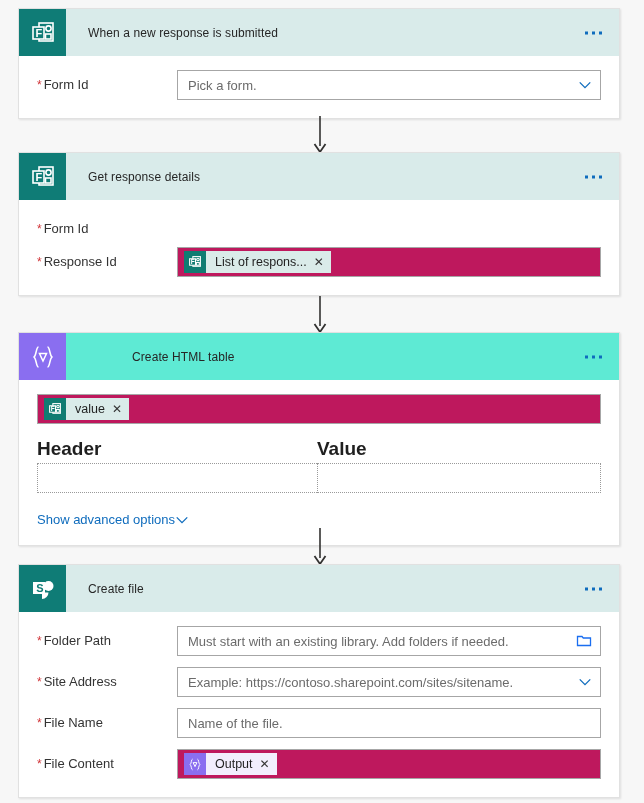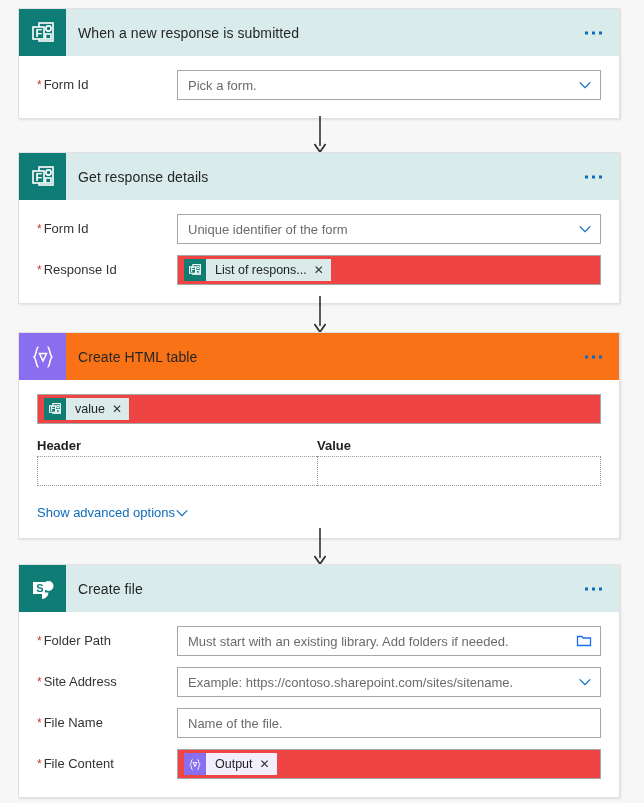--- a/index.html
+++ b/index.html
@@ -33,36 +33,36 @@
     box-shadow: 1px 1px 2px rgba(0,0,0,0.10);
   }
 
   .card-header {
     display: flex;
     align-items: center;
     height: 47px;
     position: relative;
   }
   .card-header.teal   { background: #d9ebea; }
-  .card-header.purple { background: #f97316; }
+  .card-header.purple { background: #5eead4; gap: 44px; }
 
   .card-icon {
     width: 47px;
     height: 47px;
     flex: 0 0 47px;
     display: flex;
     align-items: center;
     justify-content: center;
   }
   .card-icon.teal   { background: #0f7c76; }
   .card-icon.purple { background: #8a6ef0; }
 
   .card-title {
-    margin-left: 12px;
-    font-size: 14px;
+    margin-left: 22px;
+    font-size: 12px;
     color: #262626;
     letter-spacing: .1px;
   }
 
   .ellipsis-btn {
     position: absolute;
     right: 14px;
     top: 50%;
     transform: translateY(-50%);
     display: flex;
@@ -138,21 +138,21 @@
     top: 50%;
     transform: translateY(-50%);
     width: 16px;
     height: 16px;
     cursor: pointer;
   }
 
   
   .token-box {
     border: 1px solid #a6a6a6;
-    background: #ef4444;
+    background: #be185d;
     height: 30px;
     display: flex;
     align-items: center;
     padding: 0 6px;
     box-sizing: border-box;
   }
   .token {
     display: inline-flex;
     align-items: center;
     height: 22px;
@@ -186,21 +186,21 @@
     line-height: 1;
   }
 
   
   .kv-grid { margin-top: 14px; }
   .kv-head {
     display: flex;
     margin-bottom: 3px;
   }
   .kv-head > div {
-    font-size: 13px;
+    font-size: 19px;
     font-weight: bold;
     color: #1f1f1f;
   }
   .kv-col-a { width: 280px; flex: 0 0 280px; }
   .kv-col-b { flex: 1 1 auto; }
 
   .kv-row { display: flex; }
   .kv-cell {
     height: 30px;
     border: 1px dotted #9a9a9a;
@@ -291,28 +291,20 @@
       <div class="ellipsis-btn">
         <i></i>
         <i></i>
         <i></i>
       </div>
     </div>
     <div class="card-body">
       <div class="field-row">
         <div class="field-label">
           <span class="req">*</span><span>Form Id</span>
-        </div>
-        <div class="field-control">
-          <div class="input-box">
-            <span>Unique identifier of the form</span>
-          </div>
-          <svg class="chev" viewBox="0 0 16 16">
-            <path d="M2 5 L8 11 L14 5" fill="none" stroke="#0f6cbd" stroke-width="1.5"></path>
-          </svg>
         </div>
       </div>
       <div class="field-row">
         <div class="field-label">
           <span class="req">*</span><span>Response Id</span>
         </div>
         <div class="field-control">
           <div class="token-box">
             <span class="token teal">
               <span class="token-ico teal">

